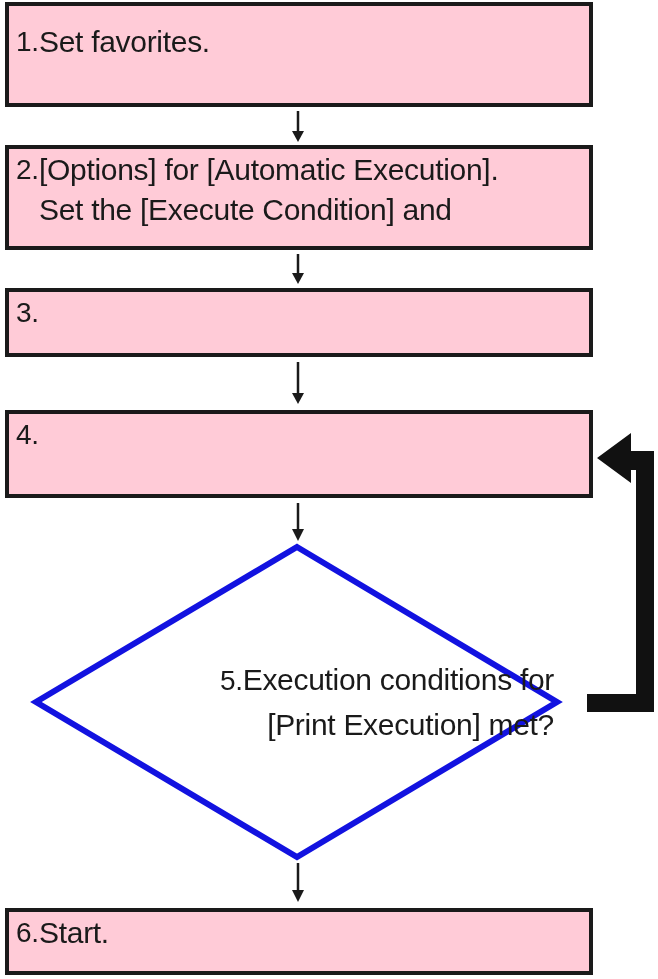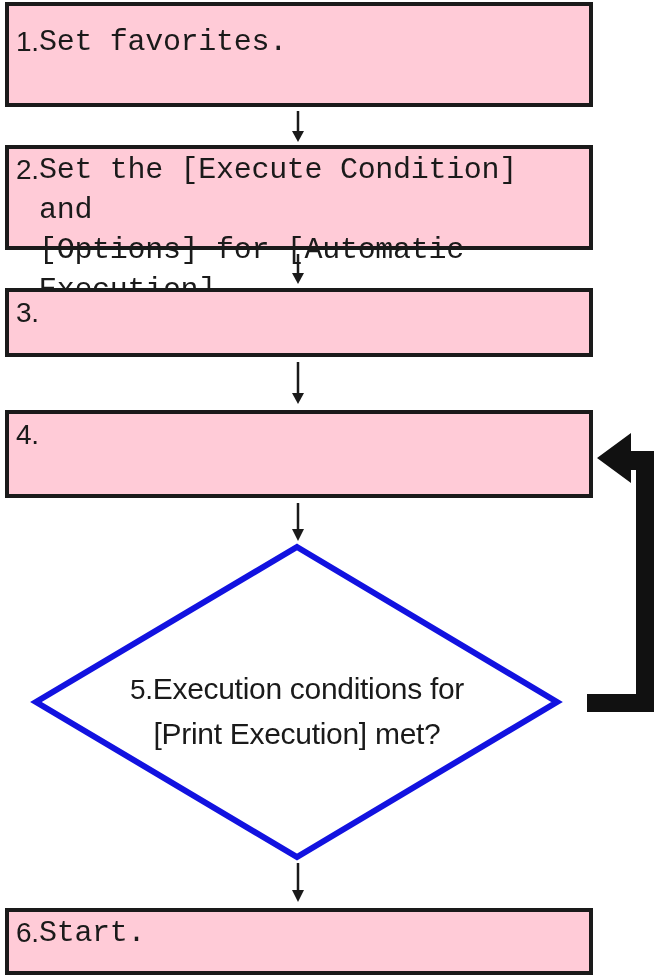--- a/index.html
+++ b/index.html
@@ -29,21 +29,21 @@
     letter-spacing: -0.3px;
     display: flex;
     align-items: flex-start;
     padding: 1px 6px 0 7px;
   }
   .pbox .num {
     flex: 0 0 auto;
     min-width: 23px;
     font-size: 28px;
   }
-  .pbox .lines { flex: 1 1 auto; font-family: Liberation Mono, monospace; }
+  .pbox .lines { flex: 1 1 auto; }
   .pbox .lines .l { display: block; }
   #box-1 { top: 2px;   height: 105px; padding-top: 16px; }
   #box-2 { top: 145px; height: 105px; }
   #box-3 { top: 288px; height: 69px;  }
   #box-4 { top: 410px; height: 88px;  }
   #box-6 { top: 908px; height: 67px;  }
 
   
   .overlay {
     position: absolute;
@@ -62,48 +62,47 @@
     stroke-linejoin: miter;
   }
   .loop-shape { fill: #111111; stroke: none; }
 
   
   .decision-label {
     position: absolute;
     left: 40px;
     top: 658px;
     width: 514px;
-    text-align: center;
+    text-align: right;
     font-size: 30px;
     line-height: 44px;
     letter-spacing: -0.3px;
     color: #1a1a1a;
-    margin-top: 9px;
   }
   .decision-label .dline { display: block; }
   .decision-label .num { font-size: 28px; }
 </style>
 </head>
 <body>
 
 <div class="stage">
 
   <div class="pbox" id="box-1">
     <span class="num">1.</span>
     <span class="lines">
       <span class="l">Set favorites.</span>
       <span class="l"></span>
     </span>
   </div>
 
   <div class="pbox" id="box-2">
     <span class="num">2.</span>
     <span class="lines">
+      <span class="l">[Options] for [Automatic Execution].</span>
       <span class="l">Set the [Execute Condition] and</span>
-      <span class="l">[Options] for [Automatic Execution].</span>
     </span>
   </div>
 
   <div class="pbox" id="box-3">
     <span class="num">3.</span>
   </div>
 
   <div class="pbox" id="box-4">
     <span class="num">4.</span>
   </div>

